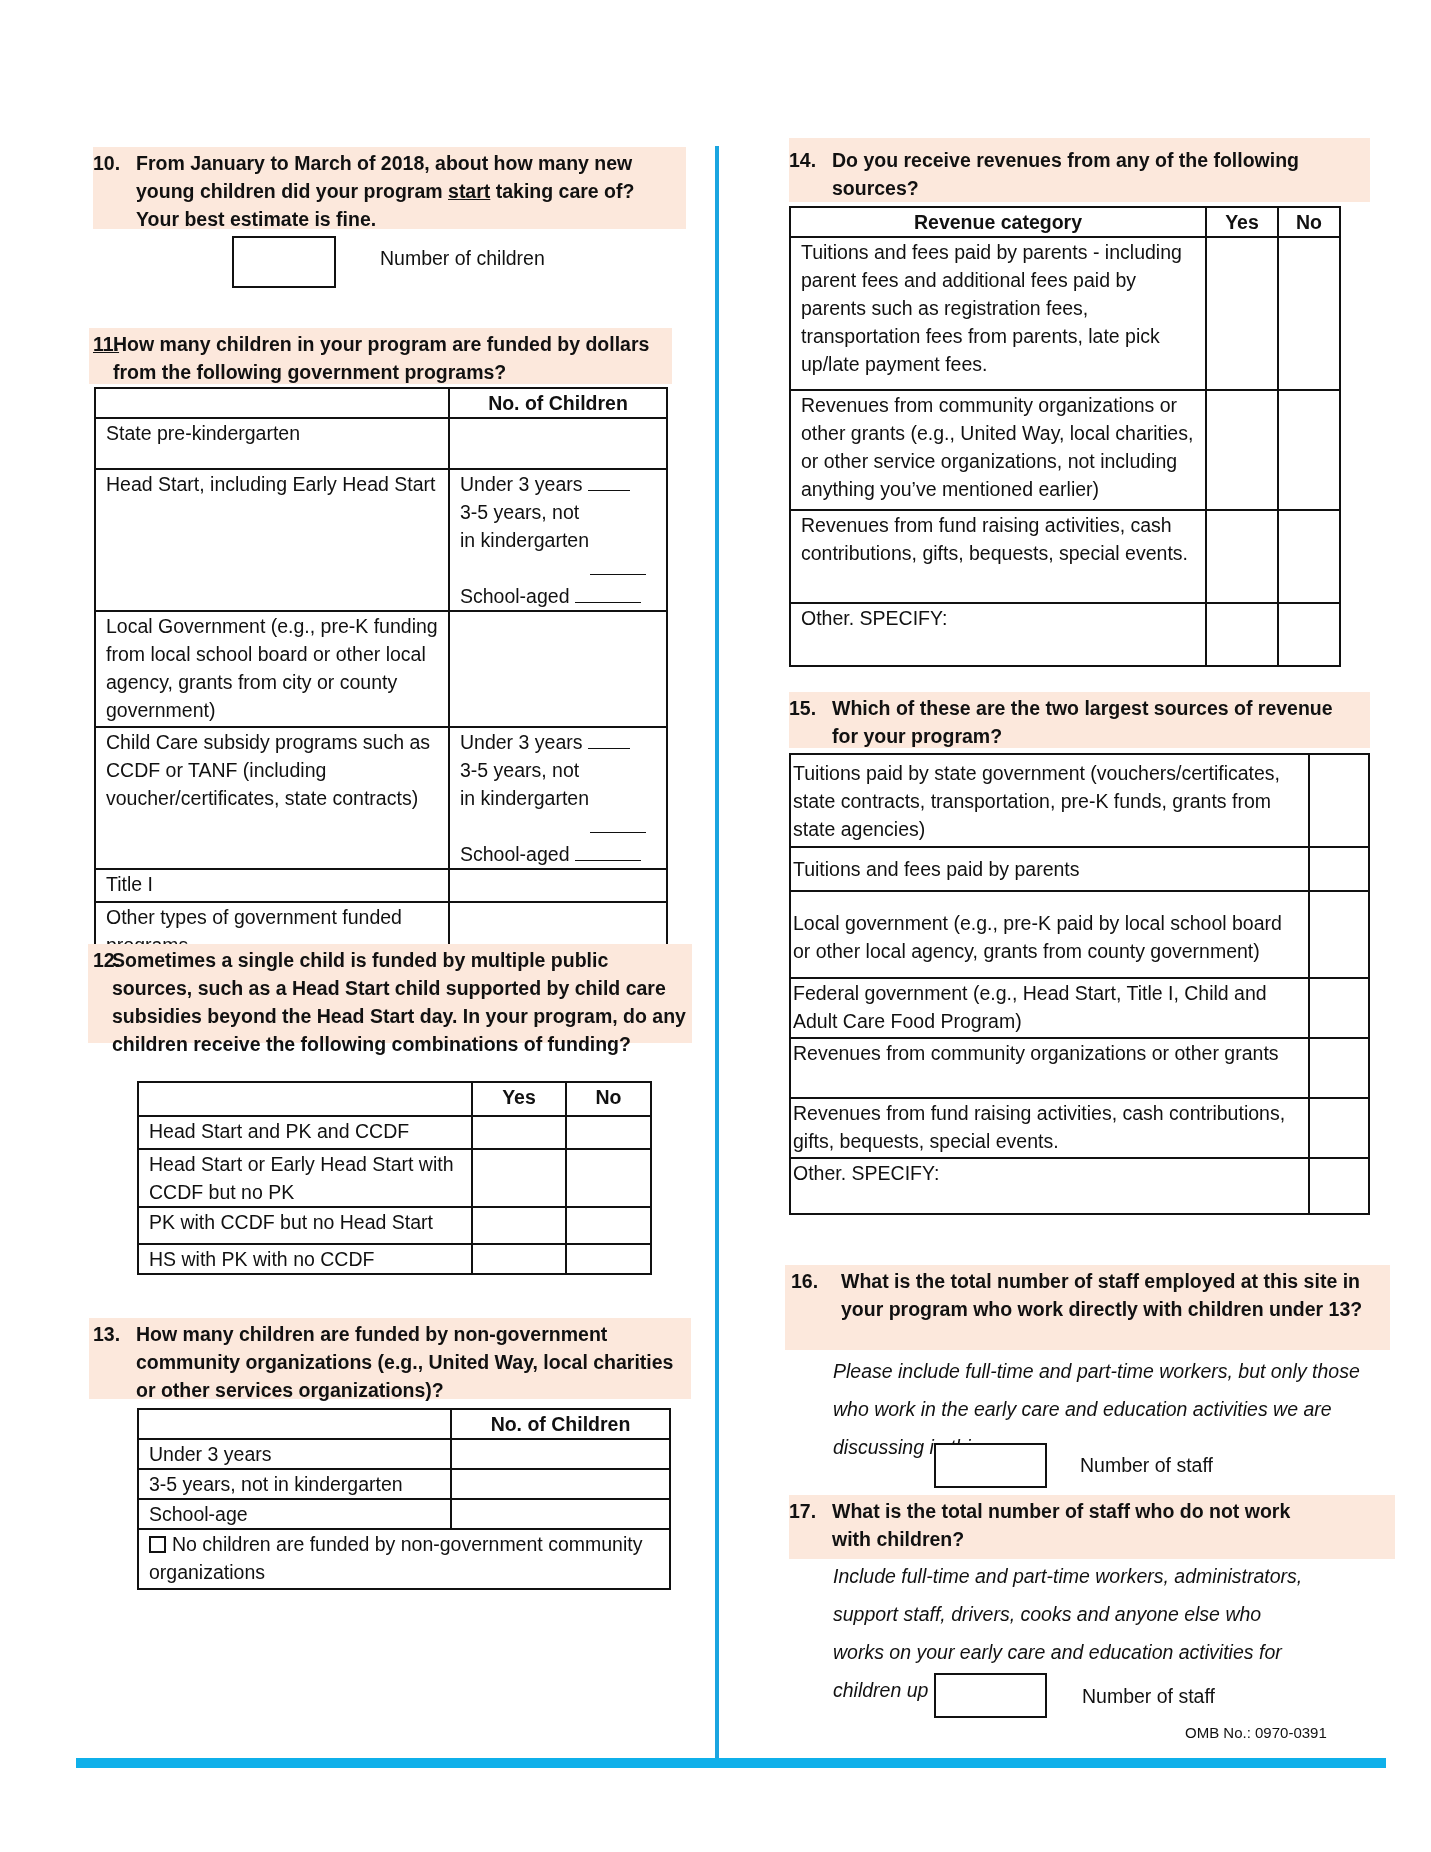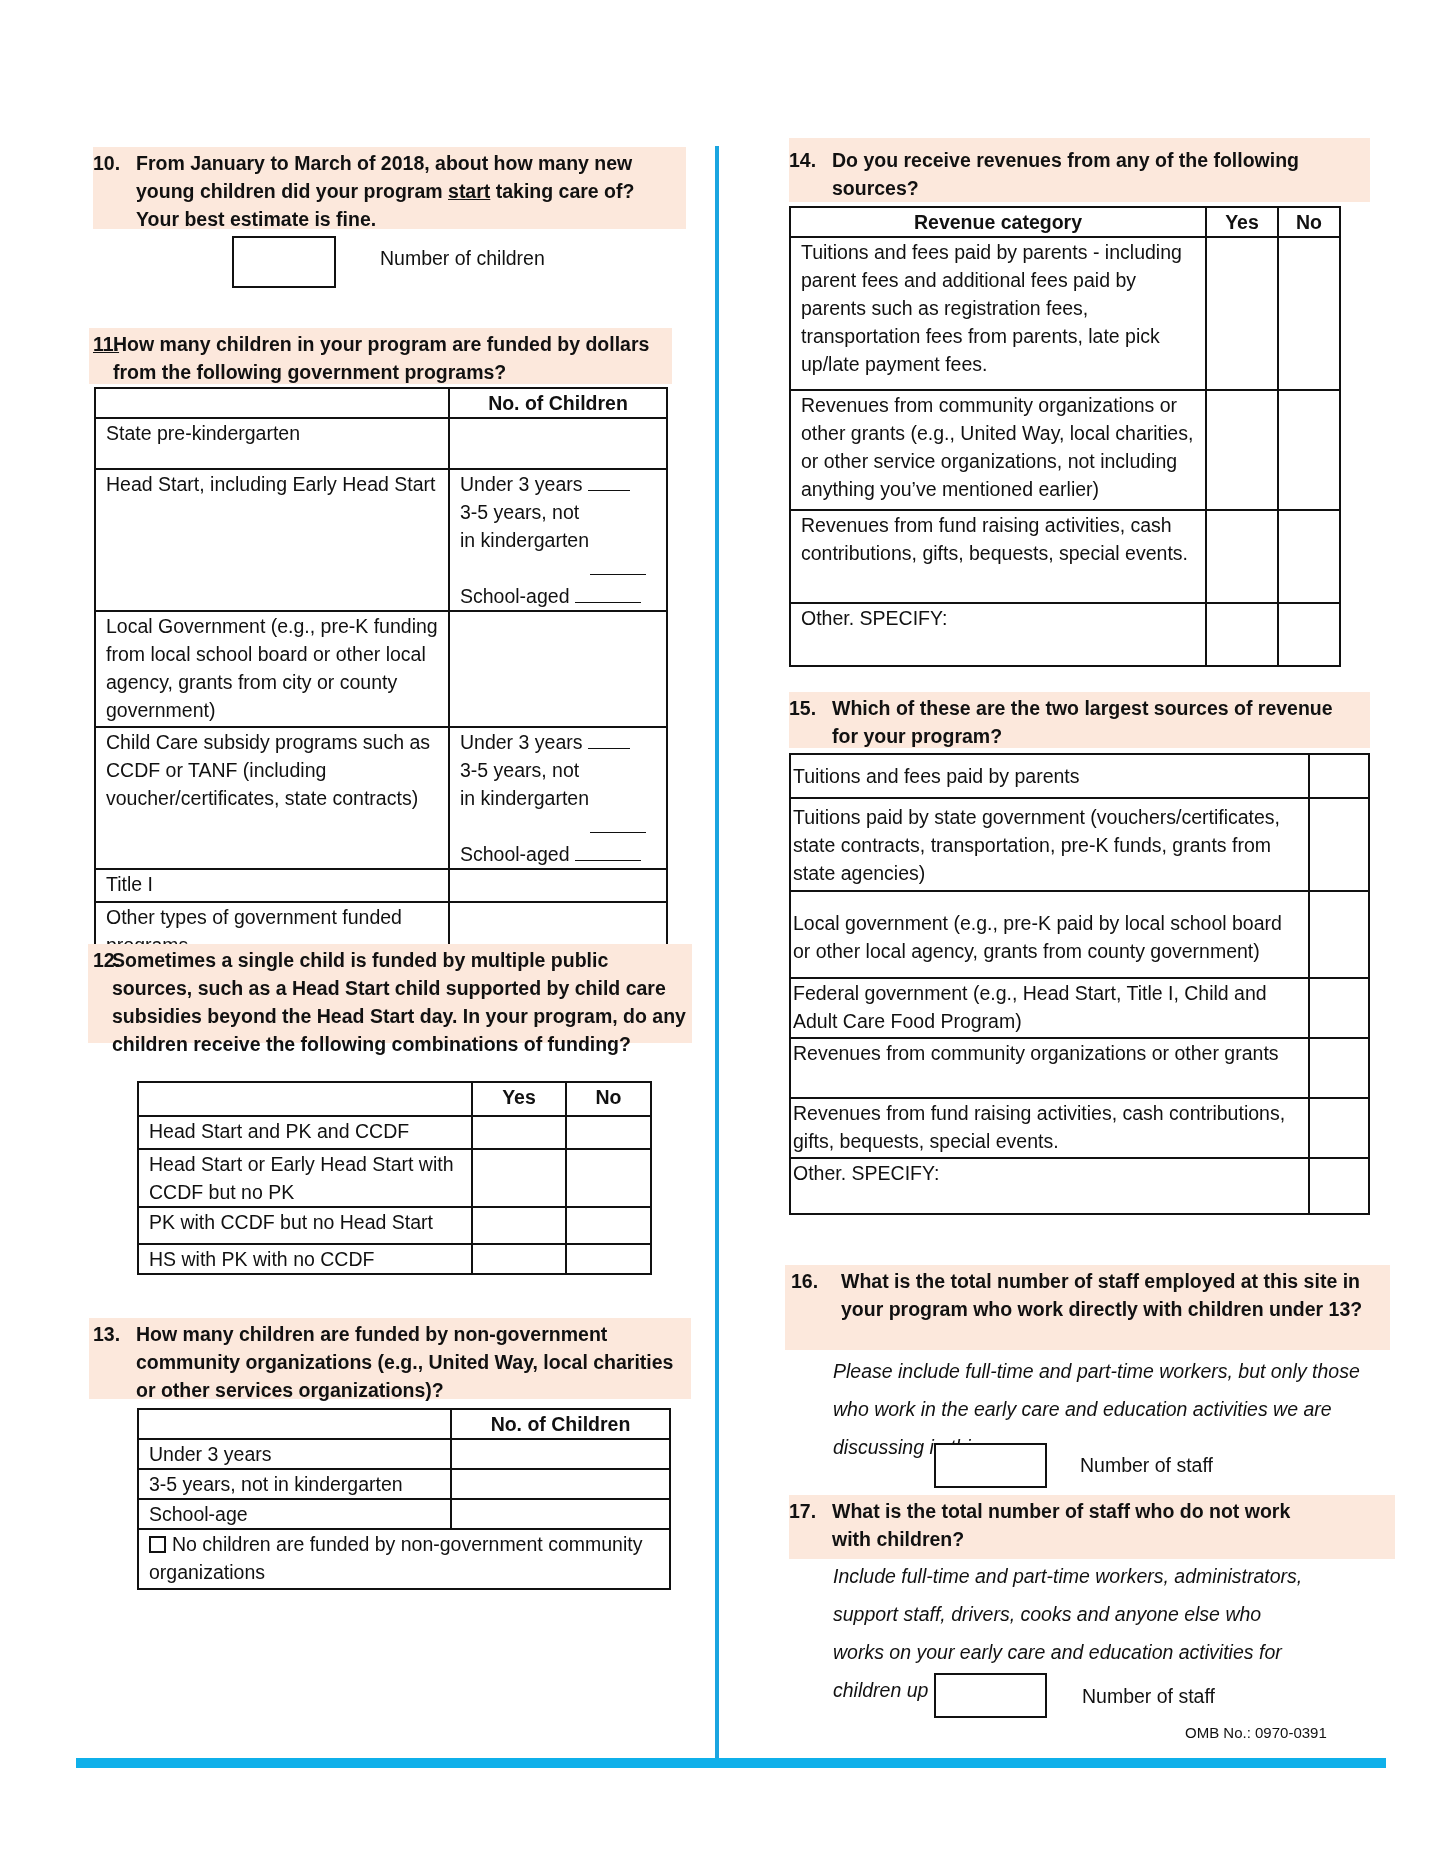--- a/index.html
+++ b/index.html
@@ -186,26 +186,26 @@
   </tr>
 </tbody>
   </table>
 
 <div class="q-head" style="left:789px; top:692px; width:581px; height:56px;">
   <span class="num">15.</span>
   <span class="txt">Which of these are the two largest sources of revenue for your program?</span>
 </div>
 <table class="grid" style="left:789px; top:753px; width:581px;">
   <tbody>
-      <tr style="height:44px;">
+      <tr style="height:93px;">
+    <td style="padding-left:2px; padding-top:4px;">Tuitions paid by  state government (vouchers/certificates, state contracts, transportation, pre-K funds, grants from state agencies)</td>
+    <td></td>
+  </tr>
+  <tr style="height:44px;">
     <td style="width:519px; padding-left:2px; vertical-align:middle;">Tuitions and fees paid by parents</td>
-    <td></td>
-  </tr>
-  <tr style="height:93px;">
-    <td style="padding-left:2px; padding-top:4px;">Tuitions paid by  state government (vouchers/certificates, state contracts, transportation, pre-K funds, grants from state agencies)</td>
     <td></td>
   </tr>
   <tr style="height:87px;">
     <td style="padding-left:2px; padding-top:17px;border-radius:23px;">Local government (e.g., pre-K paid by local school board or other local agency, grants from county government)</td>
     <td></td>
   </tr>
   <tr style="height:60px;">
     <td style="padding-left:2px;">Federal government (e.g., Head Start, Title I, Child and Adult Care Food Program)</td>
     <td></td>
   </tr>

